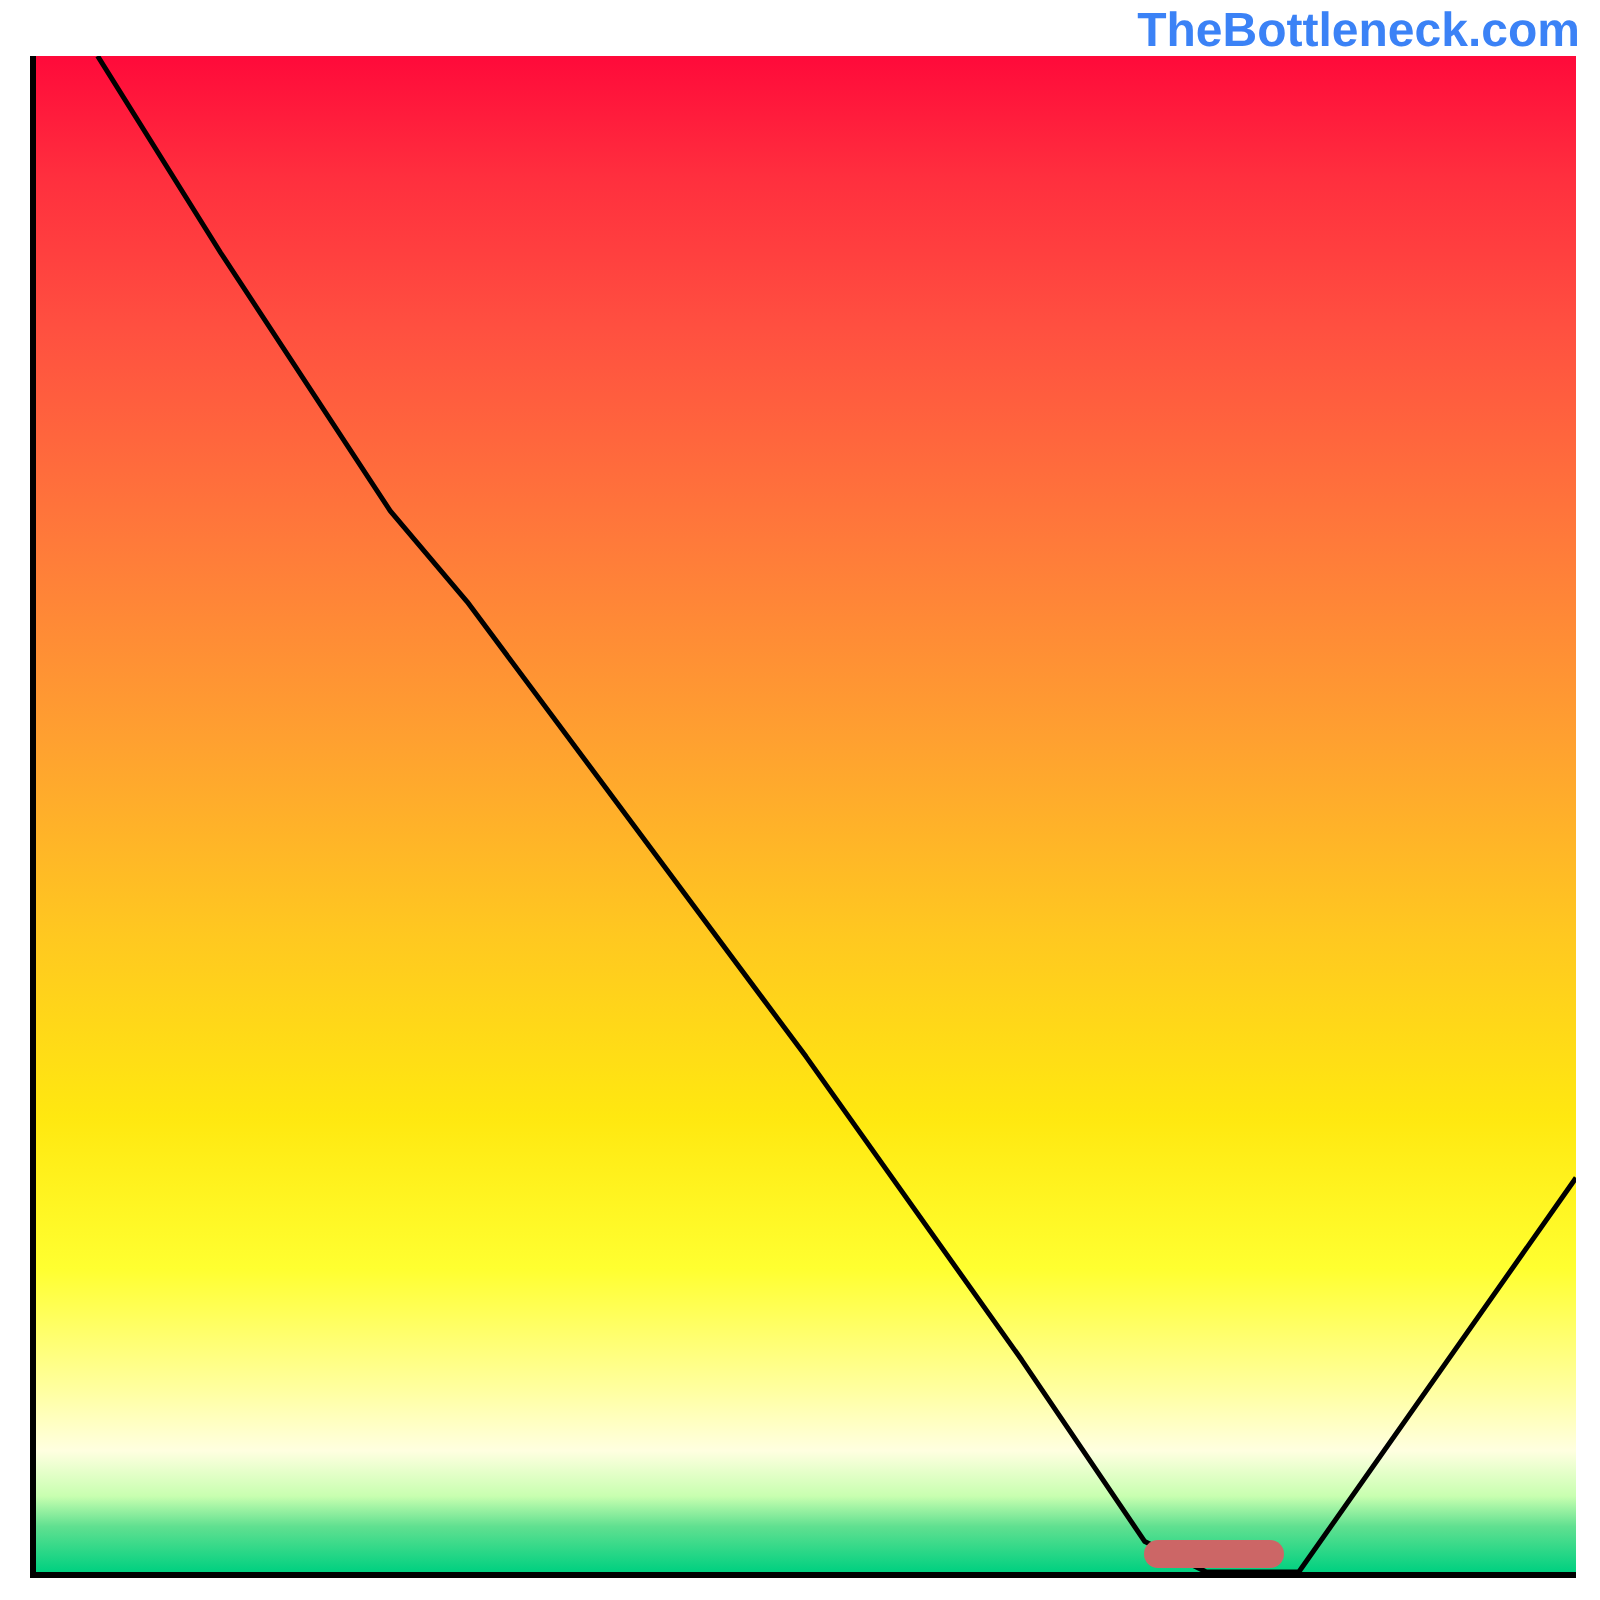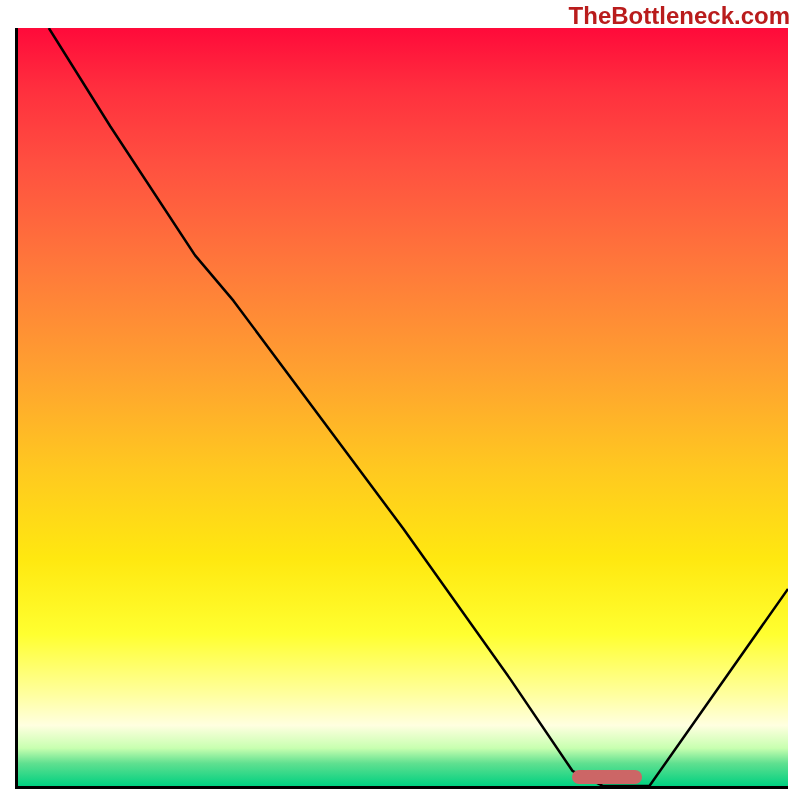--- a/index.html
+++ b/index.html
@@ -14,21 +14,21 @@
     position: relative;
     width: 800px;
     height: 800px;
   }
   .watermark {
     position: absolute;
     top: 2px;
     right: 10px;
     font-size: 24px;
     font-weight: bold;
-    color: #b91c1c;
+    color: #3b82f6;
     z-index: 10;
   }
   .plot-area {
     position: absolute;
     left: 15px;
     top: 28px;
     width: 770px;
     height: 758px;
     border-left: 3px solid #000;
     border-bottom: 3px solid #000;

